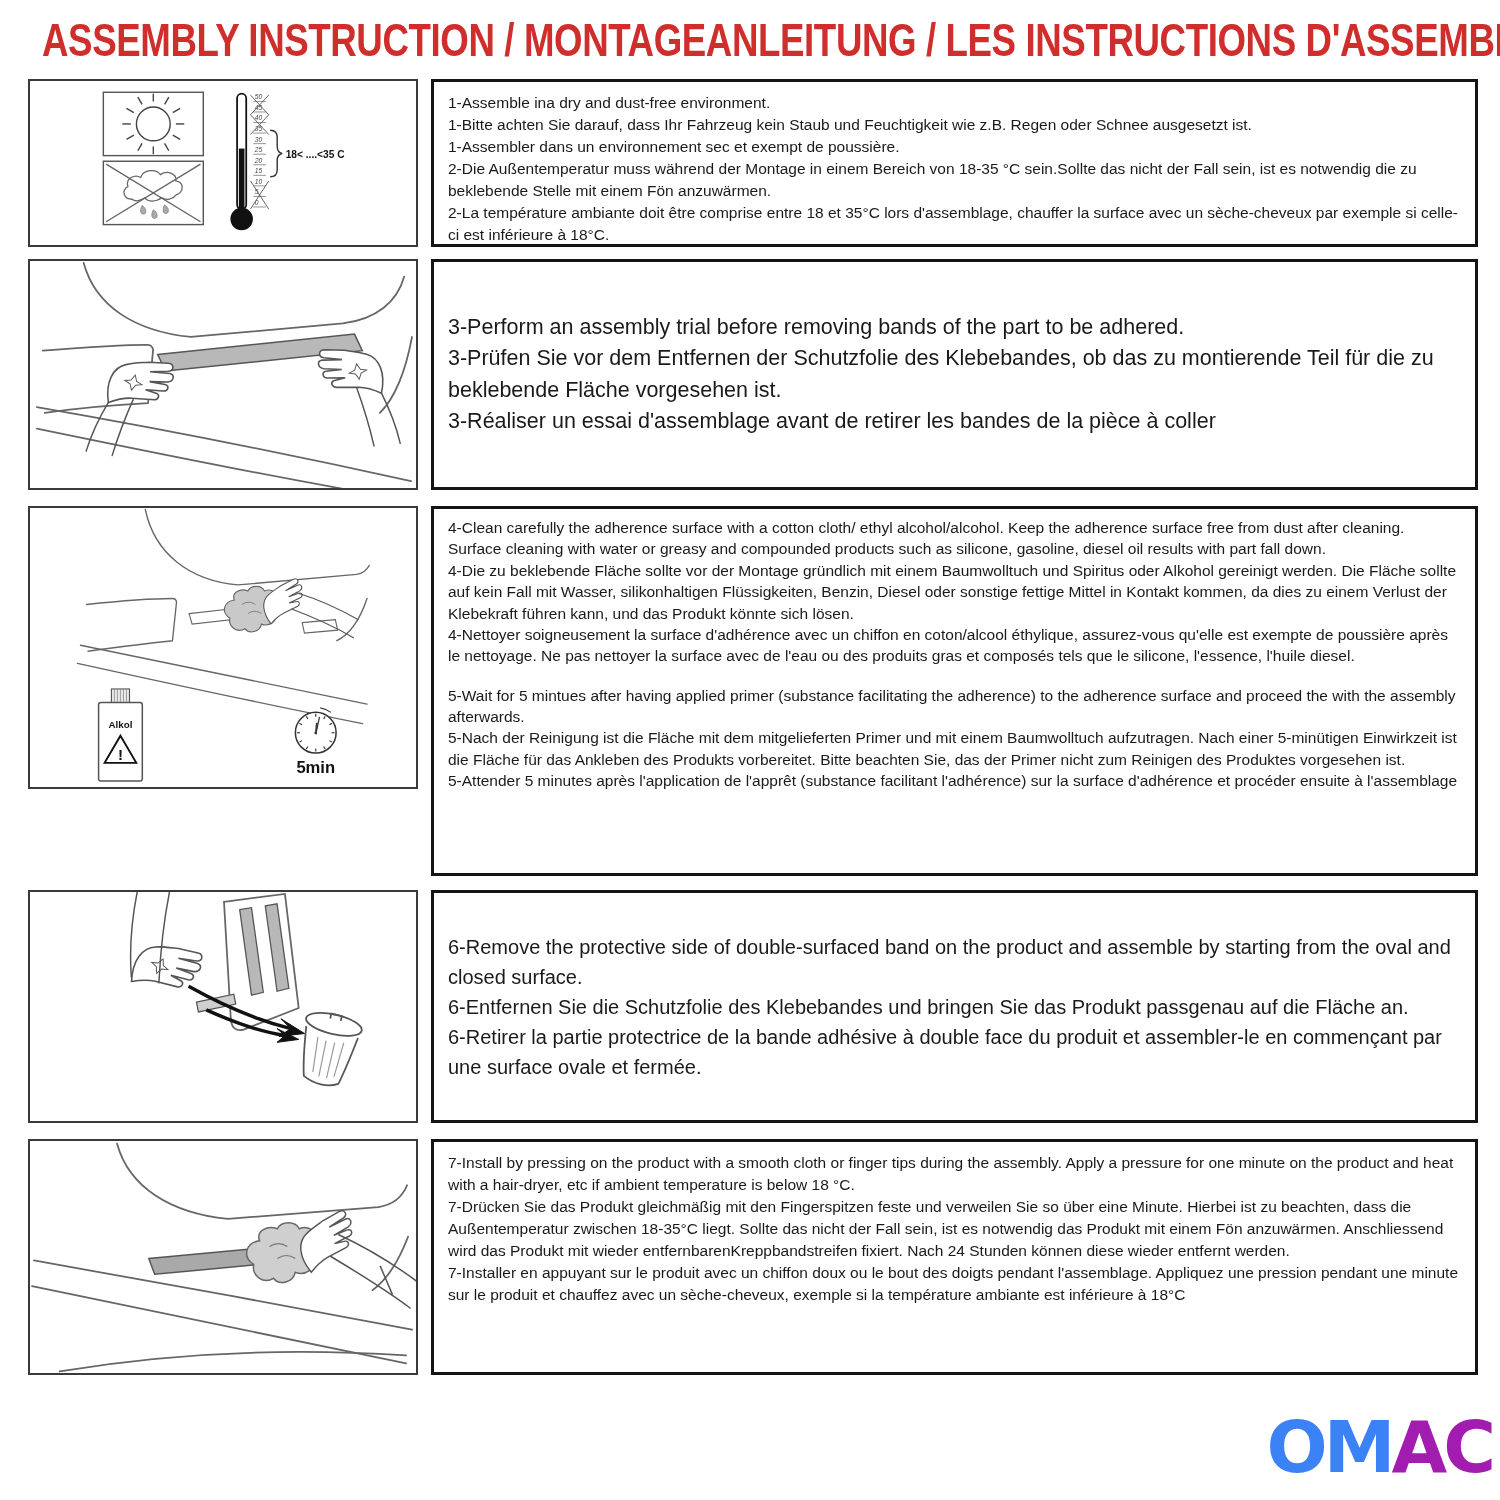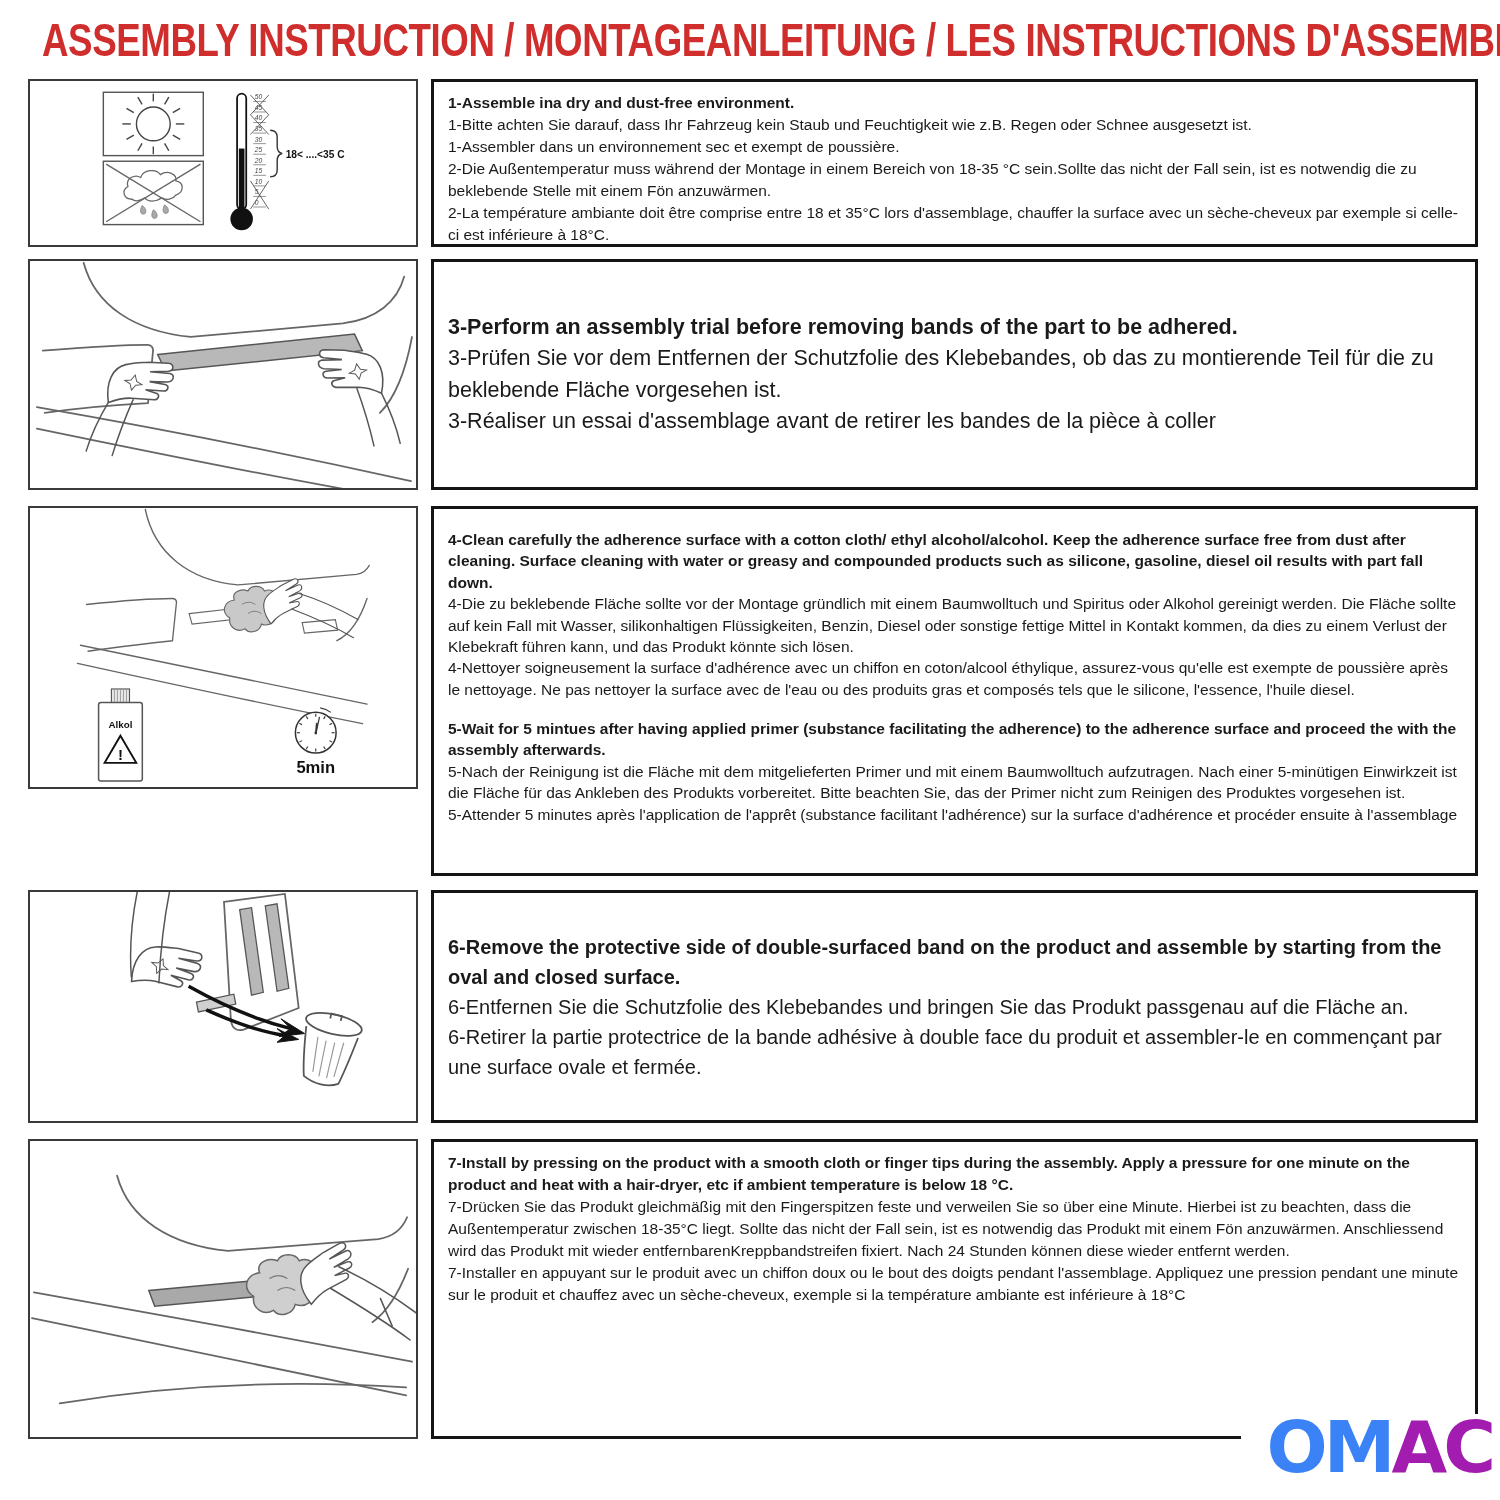--- a/index.html
+++ b/index.html
@@ -10,27 +10,27 @@
          transform:scaleX(0.78);transform-origin:left center;letter-spacing:-0.5px;}
   .row{display:flex;gap:13px;margin-bottom:12px;align-items:flex-start;}
   .row2{margin-bottom:16px;} .row3{margin-bottom:14px;} .row4{margin-bottom:16px;border-radius:18px;}
   .illo{flex:0 0 390px;border:2px solid #3a3a3a;background:#fff;box-sizing:border-box;}
   .illo svg{display:block;width:100%;height:100%;}
   .txt{flex:1;border:3px solid #141414;box-sizing:border-box;padding:8px 14px;background:#fff;}
   .row1 .illo,.row1 .txt{height:168px;}
   .row2 .illo,.row2 .txt{height:231px;}
   .row3 .illo{height:283px;} .row3 .txt{height:370px;}
   .row4 .illo,.row4 .txt{height:233px;}
-  .row5 .illo,.row5 .txt{height:300px;}
+  .row5 .illo,.row5 .txt{height:236px;}
   .t-sm{font-size:15.5px;line-height:1.42;padding-top:10px;}
-  .t-sm3{font-size:15.5px;line-height:1.38;padding-top:20px;}
+  .t-sm3{font-size:15.5px;line-height:1.38;padding-top:8px;}
   .t-lg{font-size:21.5px;line-height:1.45;display:flex;flex-direction:column;justify-content:center;}
   .t-md{font-size:20px;line-height:1.5;display:flex;flex-direction:column;justify-content:center;}
   .txt p{margin:0;}
-  .txt p.b{font-weight:bold;}
+  .txt p.b{font-weight:normal;}
   .txt p.gap{margin-top:18px;}
   .ln{fill:none;stroke:#666;stroke-width:1.8;stroke-linecap:round;}
   .lnd{fill:none;stroke:#555;stroke-width:1.5;stroke-linecap:round;}
   svg text{font-family:"Liberation Sans",sans-serif;}
   .logo{position:absolute;right:0;bottom:22px;background:#fff;padding:2px 8px 0 26px;z-index:5;
         font-family:"DejaVu Sans",sans-serif;font-weight:800;font-size:72px;line-height:62px;letter-spacing:-4px;}
   .logo .lb{color:#3b82f6;} .logo .lr{color:#a21caf;}
 </style>
 </head>
 <body>

